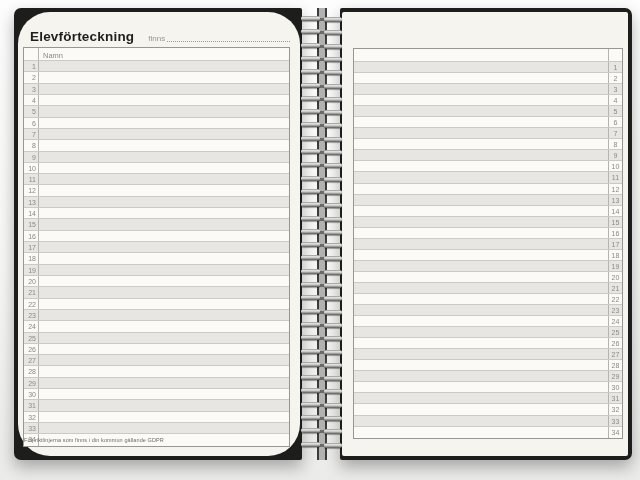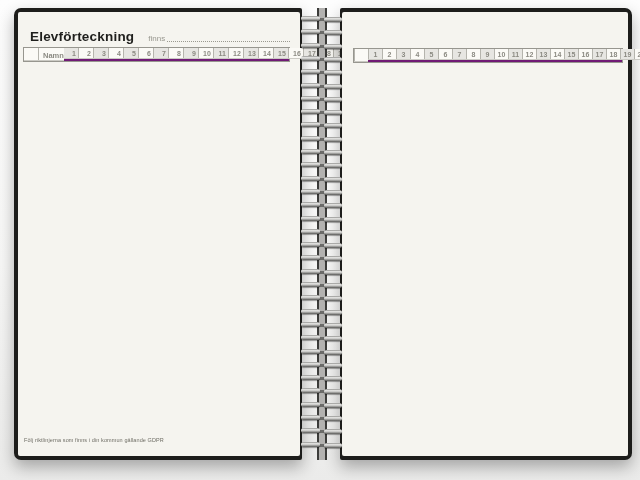--- a/index.html
+++ b/index.html
@@ -13,44 +13,44 @@
     position:absolute; top:8px; height:452px;
     background:#1d1d1b;
     box-shadow:0 7px 16px rgba(0,0,0,0.30);
   }
   .cover-left  { left:14px;  width:288px; border-radius:7px 2px 2px 7px; }
   .cover-right { left:340px; width:292px; border-radius:2px 7px 7px 2px; }
   .page {
     position:absolute; top:4px; bottom:4px;
     background:#f5f4ef; border-radius:2px;
   }
-  .page-left  { left:4px; right:2px; }
+  .page-left  { left:4px; right:2px;border-radius:32px; }
   .page-right { left:2px; right:4px; }
 
   
   .title-row {
     position:absolute; left:12px; top:17px; width:260px;
     display:flex; align-items:flex-end;
   }
   .title {
     font-size:13.5px; font-weight:bold; color:#1f1f1d; letter-spacing:0.2px;
     white-space:nowrap;
   }
   .subtitle-label {
     font-size:8px; color:#98978f; margin-left:14px; padding-bottom:1px; white-space:nowrap;
   }
   .dotted-line {
     flex:1 1 auto; border-bottom:1px dotted #9a998f; margin-left:2px; margin-bottom:2px; height:1px;
   }
 
   
   .ruled-table {
-    position:absolute; background:#701a75;
+    position:absolute; background:#7f1d1d;
     border:1px solid #97968f;
-    display:flex; flex-direction:row;font-weight:bold;
+    display:flex; flex-direction:column;
   }
   .table-left  { left:5px;  top:35px; width:267px; }
   .table-right { left:11px; top:36px; width:270px; }
   .trow { display:flex; border-bottom:1px solid #cbcac4; }
   .trow:last-child { border-bottom:none; }
   .thead { height:13px; background:#fbfaf6; }
   .table-left  .trow { height:11.32px; }
   .table-right .trow { height:11.06px; }
   .table-left  .thead { height:13px; }
   .table-right .thead { height:13px; }

